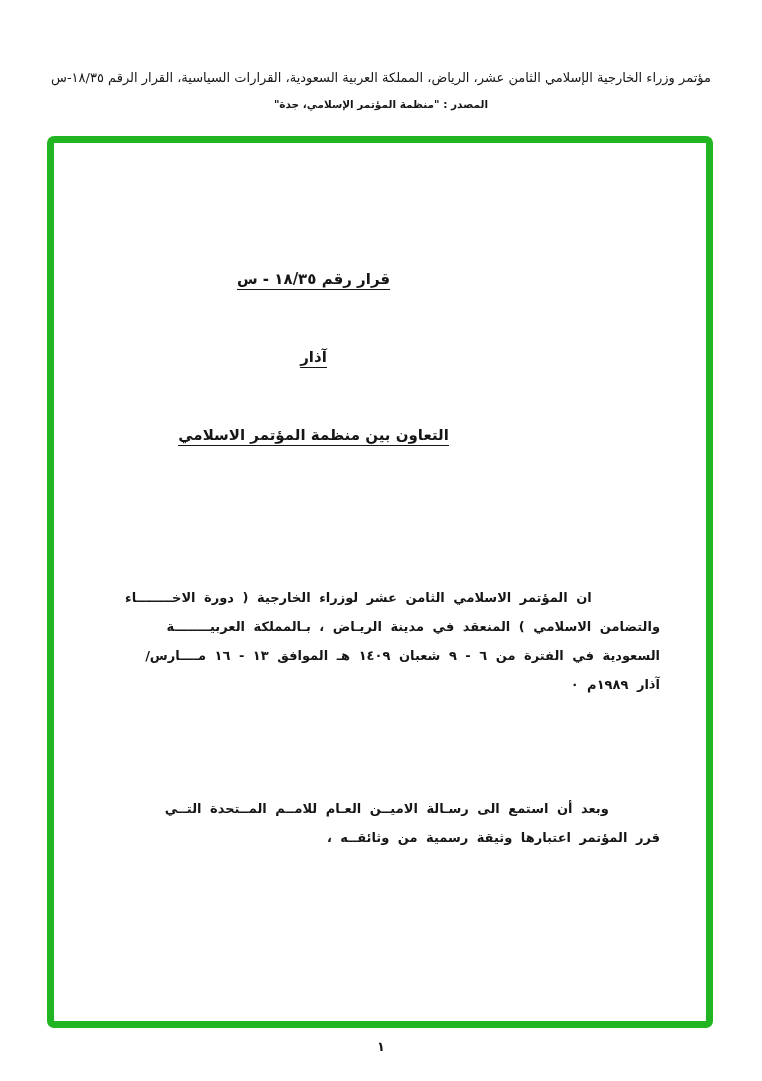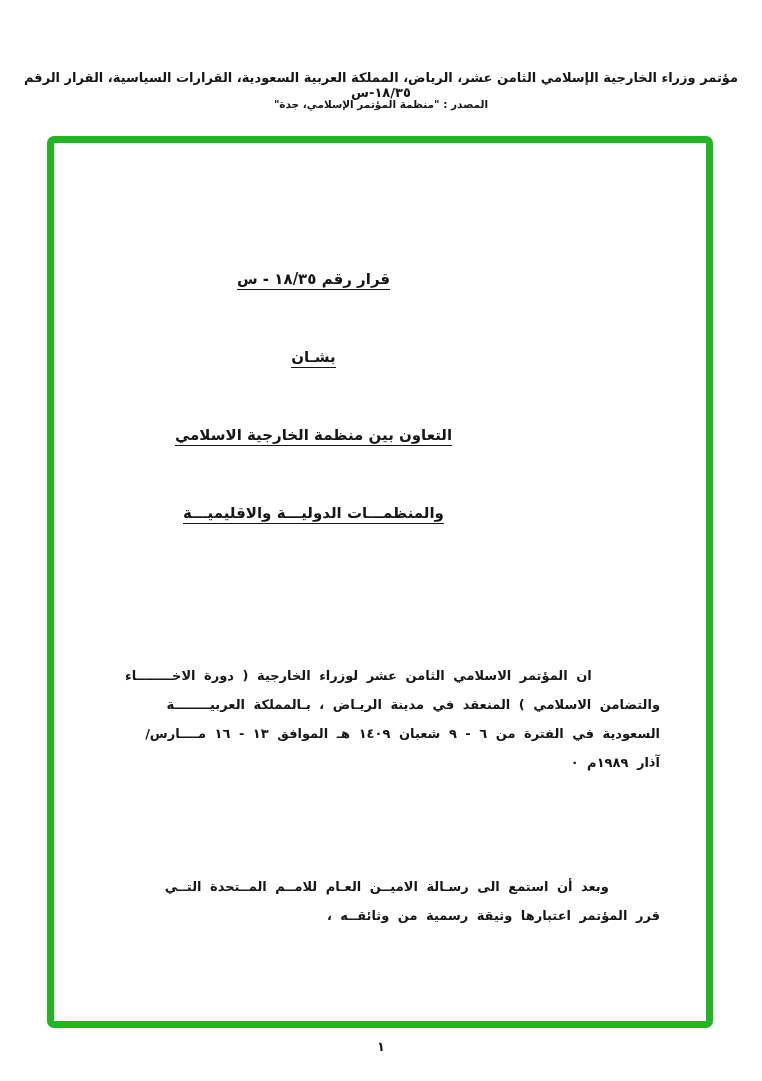--- a/index.html
+++ b/index.html
@@ -11,21 +11,21 @@
   body{
     width:762px;height:1081px;
     position:relative;
     font-family:"DejaVu Sans", sans-serif;
     color:var(--ink);
     overflow:hidden;
   }
   .hdr1{
     position:absolute;top:70px;left:20px;right:20px;
     text-align:center;
-    font-size:13px;font-weight:bold;
+    font-size:13px;font-weight:normal;
     letter-spacing:0.2px;
   }
   .hdr2{
     position:absolute;top:98px;left:20px;right:20px;
     text-align:center;
     font-size:10.5px;font-weight:bold;
   }
   .frame{
     position:absolute;
     left:47px;top:136px;
@@ -73,23 +73,22 @@
 <body>
 
 <div class="hdr1">مؤتمر وزراء الخارجية الإسلامي الثامن عشر، الرياض، المملكة العربية السعودية، القرارات السياسية، القرار الرقم ١٨/٣٥-س</div>
 <div class="hdr2">المصدر :  "منظمة المؤتمر الإسلامي، جدة"</div>
 
 <div class="frame">
   <div class="content">
 
     <div class="titles">
       <div class="tline"><span class="u">قرار رقم ١٨/٣٥ - س</span></div>
-      <div class="tline"><span class="u">بشـان</span></div>
-      <div class="tline"><span class="u">التعاون بين منظمة الخارجية الاسلامي</span></div>
-      <div class="tline"><span class="u">والمنظمـــات الدوليـــة والاقليميـــة</span></div>
+      <div class="tline"><span class="u">آذار</span></div>
+      <div class="tline"><span class="u">التعاون بين منظمة المؤتمر الاسلامي</span></div>
     </div>
 
     <p><span>        ان المؤتمر الاسلامي الثامن عشر لوزراء الخارجية ( دورة الاخــــــــاء
 والتضامن الاسلامي ) المنعقد في مدينة الريـاض ، بـالمملكة العربيــــــــة
 السعودية في الفترة من ٦ - ٩ شعبان ١٤٠٩ هـ الموافق ١٣ - ١٦ مــــارس/
 آذار ١٩٨٩م ٠</span></p>
 
 
     <p><span>      وبعد أن استمع الى رسـالة الاميــن العـام للامــم المــتحدة التــي
 قرر المؤتمر اعتبارها وثيقة رسمية من وثائقــه ،</span></p>

